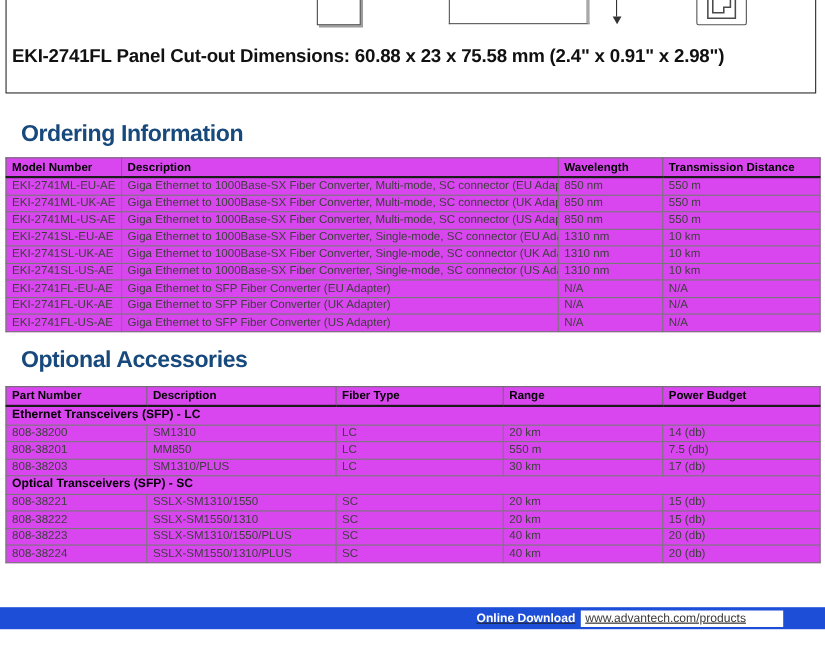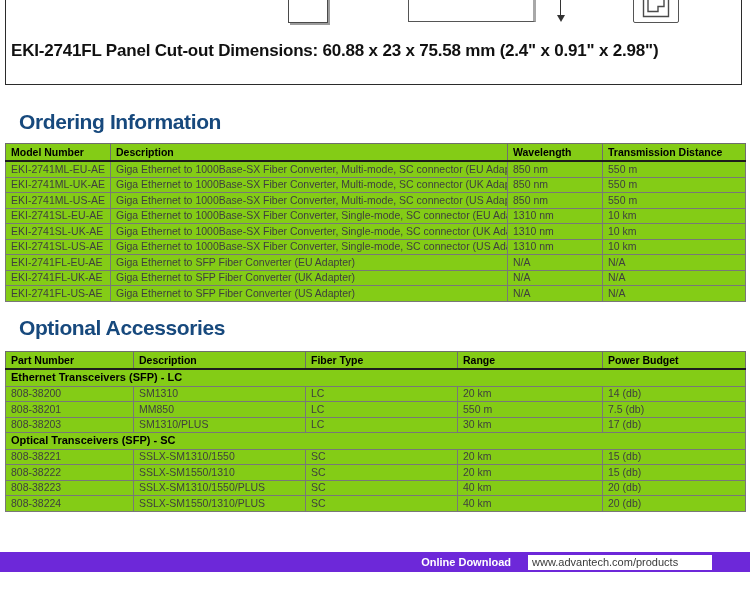--- a/index.html
+++ b/index.html
@@ -37,41 +37,41 @@
   
   .section-title{
     position:absolute;left:19px;margin:0;font-size:21px;font-weight:bold;
     color:#17497D;letter-spacing:-0.4px;
   }
   #ordering-title{top:110px;}
   #accessories-title{top:316px;}
   
   table.sheet{
     position:absolute;left:5px;border-collapse:collapse;table-layout:fixed;width:740px;
-    font-size:10.5px;background:#84cc16;border:1.4px solid #3d3d3d;
+    font-size:10.5px;background:#d946ef;border:1.4px solid #3d3d3d;
   }
   #ordering-table{top:143px;}
   #accessories-table{top:351px;}
   table.sheet th{
     border:1px solid #6e6e6e;border-bottom:2px solid #1c1c1c;
     font-weight:bold;color:#000;text-align:left;padding:2px 5px;height:12px;
     white-space:nowrap;overflow:hidden;font-size:10.5px;
   }
   table.sheet td{
     border:1px solid #787878;color:#3f3f3f;text-align:left;padding:1.5px 5px;
     height:11.5px;line-height:11.5px;white-space:nowrap;overflow:hidden;
   }
   table.sheet td.group-cell{
     font-weight:bold;color:#000;font-size:11px;padding:2px 5px;
   }
   
   .footer-bar{
-    position:absolute;left:0;top:552px;width:750px;height:20px;background:#6d28d9;
+    position:absolute;left:0;top:552px;width:750px;height:20px;background:#1d4ed8;
     display:flex;align-items:center;justify-content:flex-end;box-sizing:border-box;
-    padding-right:38px;gap:17px;
+    padding-right:38px;gap:5px;text-decoration:underline;
   }
   .footer-label{color:#fff;font-weight:bold;font-size:11px;white-space:nowrap;}
   .footer-url{
     display:inline-block;width:176px;height:15px;line-height:15px;background:#fff;
     color:#3a3a3a;font-size:11px;padding:0 4px;white-space:nowrap;overflow:hidden;
   }
 </style>
 </head>
 <body>
 

